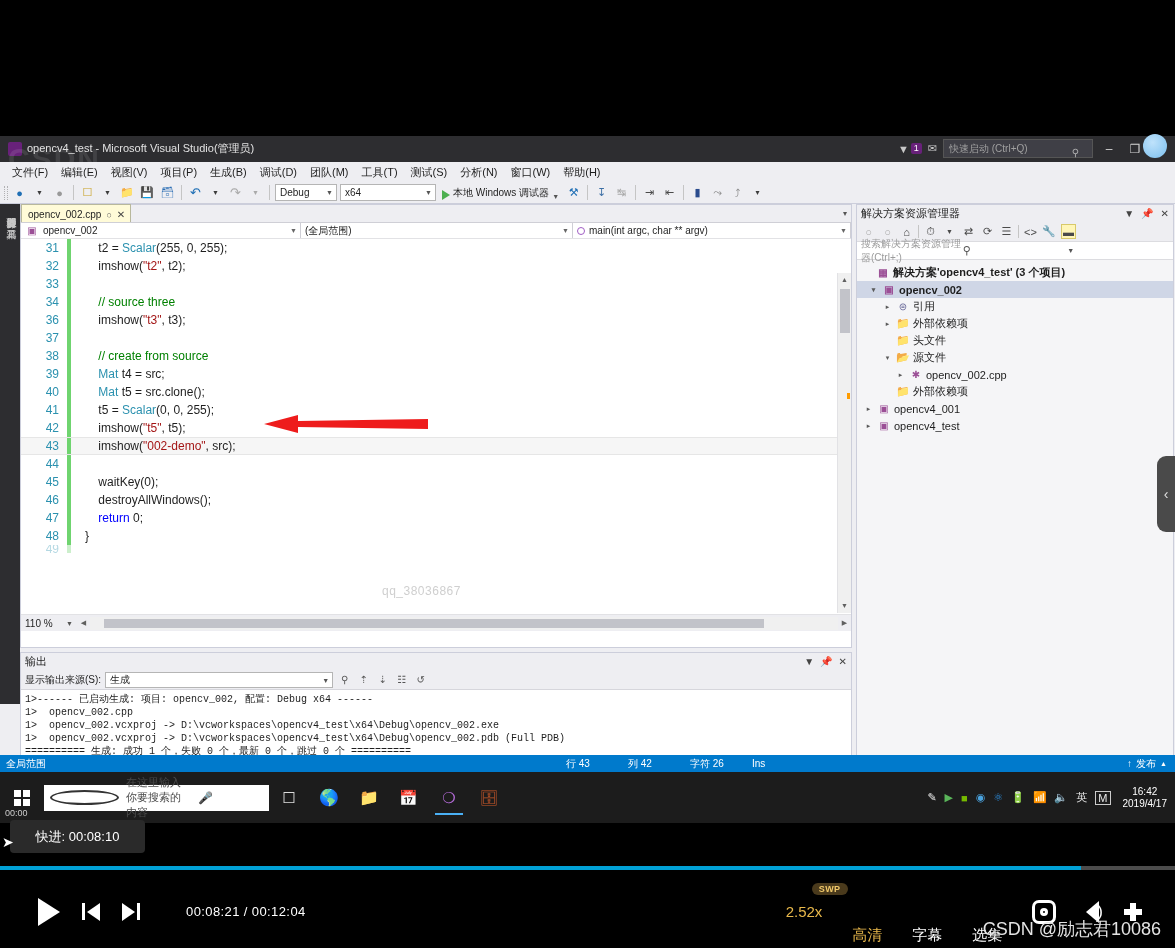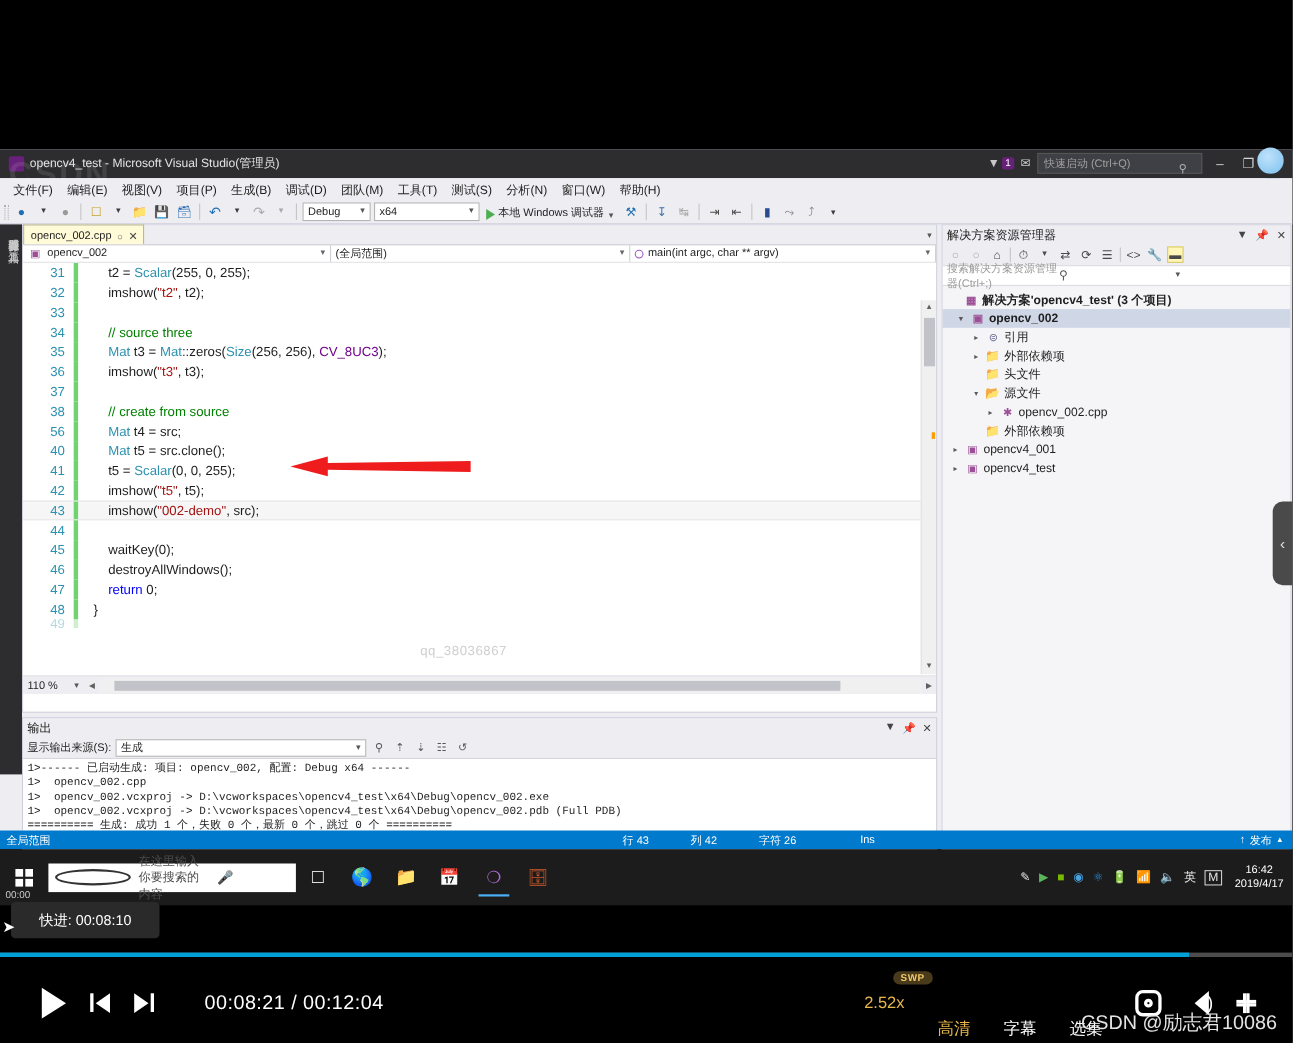--- a/index.html
+++ b/index.html
@@ -189,21 +189,21 @@
   .vp-fill { height:4px; background:#00a1d6; width:92%; }
   .vp-bar { position:absolute; left:0; top:875px; width:1175px; height:73px; background:#000;
             display:flex; align-items:center; }
   .vp-left { display:flex; align-items:center; gap:22px; padding-left:38px; }
   .pbtn { color:#fff; display:flex; align-items:center; justify-content:center; }
   .tri-w { width:0;height:0;border-left:22px solid #fff;border-top:14px solid transparent;border-bottom:14px solid transparent; }
   .prev-ic,.next-ic { display:flex; align-items:center; gap:2px; }
   .bar-w { width:3px; height:17px; background:#fff; }
   .tri-s-l { width:0;height:0;border-right:13px solid #fff;border-top:9px solid transparent;border-bottom:9px solid transparent; }
   .tri-s-r { width:0;height:0;border-left:13px solid #fff;border-top:9px solid transparent;border-bottom:9px solid transparent; }
-  .vp-time { color:#fff; font-size:18px; margin-left:24px; letter-spacing:.4px; }
+  .vp-time { color:#fff; font-size:13px; margin-left:24px; letter-spacing:.4px; }
   .vp-right { margin-left:auto; display:flex; align-items:center; gap:30px; padding-right:42px; }
   .speed-wrap { position:relative; }
   .speed { color:#e8b84b; font-size:15px; }
   .swp { position:absolute; left:26px; top:-20px; background:#4a3a1c; color:#f0c869; font-size:9px;
          padding:1px 7px; border-radius:8px; font-weight:bold; letter-spacing:.5px; }
   .vp-btn-txt { color:#e8b84b; font-size:15px;margin-top:48px; }
   .vp-btn-txt.white { color:#fff; }
   .vp-ico { color:#fff; }
   .gear-o { width:24px;height:24px;border:3px solid #fff;border-radius:7px;display:flex;
             align-items:center;justify-content:center; }
@@ -364,41 +364,36 @@
               <span class="lnum">33</span>
               <span class="chbar green"></span>
               <span class="ctext"> </span>
             </div>
           <div class="crow">
               <span class="lnum">34</span>
               <span class="chbar green"></span>
               <span class="ctext">    <span class="cmt">// source three</span></span>
             </div>
           <div class="crow">
-              <span class="lnum">35</span>
-              <span class="chbar green"></span>
-              <span class="ctext">    <span class="ty">Mat</span> t3 = <span class="ty">Mat</span>::zeros(<span class="ty">Size</span>(256, 256), <span class="mac">CV_8UC3</span>);</span>
-            </div>
-          <div class="crow">
               <span class="lnum">36</span>
               <span class="chbar green"></span>
               <span class="ctext">    imshow(<span class="str">"t3"</span>, t3);</span>
             </div>
           <div class="crow">
               <span class="lnum">37</span>
               <span class="chbar green"></span>
               <span class="ctext"> </span>
             </div>
           <div class="crow">
               <span class="lnum">38</span>
               <span class="chbar green"></span>
               <span class="ctext">    <span class="cmt">// create from source</span></span>
             </div>
           <div class="crow">
-              <span class="lnum">56</span>
+              <span class="lnum">39</span>
               <span class="chbar green"></span>
               <span class="ctext">    <span class="ty">Mat</span> t4 = src;</span>
             </div>
           <div class="crow">
               <span class="lnum">40</span>
               <span class="chbar green"></span>
               <span class="ctext">    <span class="ty">Mat</span> t5 = src.clone();</span>
             </div>
           <div class="crow">
               <span class="lnum">41</span>
@@ -589,21 +584,21 @@
           <span>opencv4_test</span>
         </div>
       </div>
     </div>
 
     <div class="vs-status">
       <span class="st-left">全局范围</span>
       <span class="st-cell" style="margin-left:520px;">行 43</span>
       <span class="st-cell">列 42</span>
       <span class="st-cell">字符 26</span>
-      <span class="st-cell" style="margin-left:30px;">Ins</span>
+      <span class="st-cell" style="">Ins</span>
       <span class="st-rightgrp">
         <span>↑</span>
         <span>发布</span>
         <span style="font-size:7px;">▲</span>
       </span>
     </div>
   </div>
 
   <div class="csdn-ghost">CSDN</div>
 

